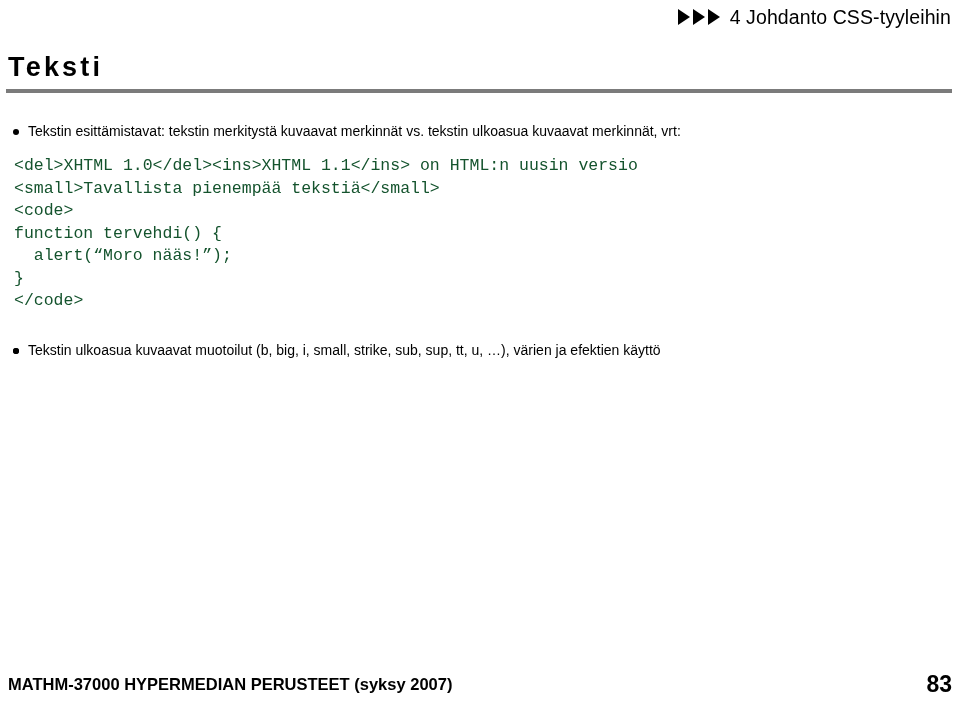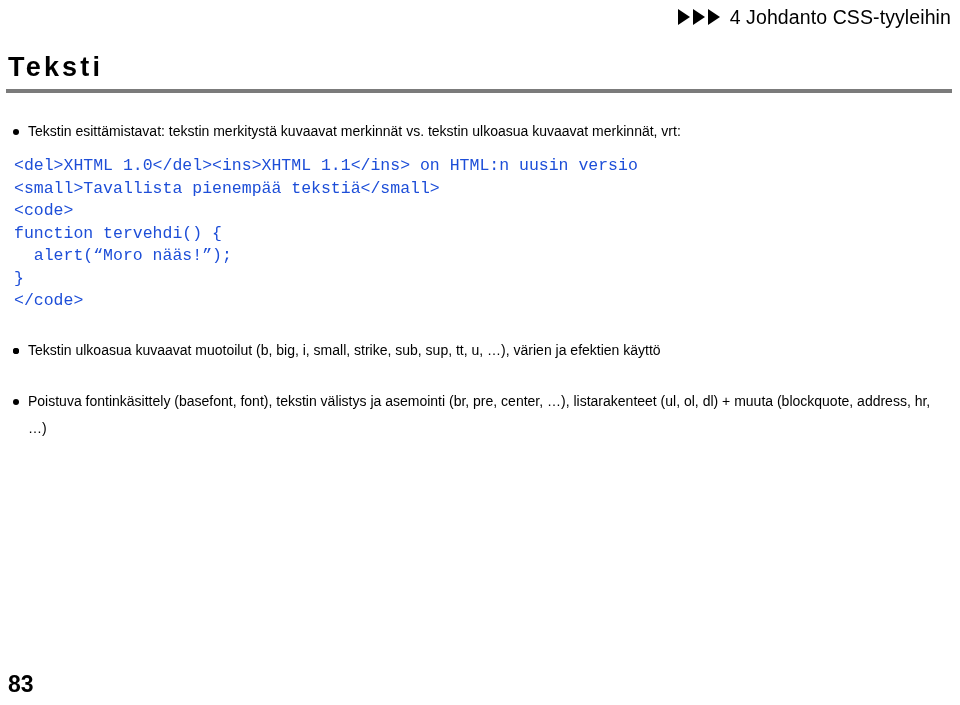--- a/index.html
+++ b/index.html
@@ -106,21 +106,21 @@
   }
 
   
   .code-block {
     margin: 10px 0 16px 0;
     padding: 0 0 0 14px;
     font-family: "Liberation Mono", "DejaVu Sans Mono", monospace;
     font-size: 16.5px;
     line-height: 22.5px;
     white-space: pre;
-    color: #1d4ed8;
+    color: #14532d;
   }
 
   
   .slide-footer {
     position: absolute;
     left: 0;
     top: 668px;
     width: 960px;
     height: 32px;
     display: flex;
@@ -172,23 +172,20 @@
 
     <li class="bullet spaced">
       <span class="dot"></span>
     </li>
 
     <li class="bullet spaced">
       <span class="dot"></span>
       <span>Tekstin ulkoasua kuvaavat muotoilut (b, big, i, small, strike, sub, sup, tt, u, …), värien ja efektien käyttö</span>
     </li>
 
-    <li class="bullet spaced">
-      <span class="dot"></span>
-      <span>Poistuva fontinkäsittely (basefont, font), tekstin välistys ja asemointi (br, pre, center, …), listarakenteet (ul, ol, dl) + muuta (blockquote, address, hr, …)</span>
-    </li>
 
   </ul>
 </div>
 
 <div class="slide-footer">
+  <div class="footer-text">MATHM-37000 HYPERMEDIAN PERUSTEET (syksy 2007)</div>
   <div class="page-number">83</div>
 </div>
 
 </body></html>

